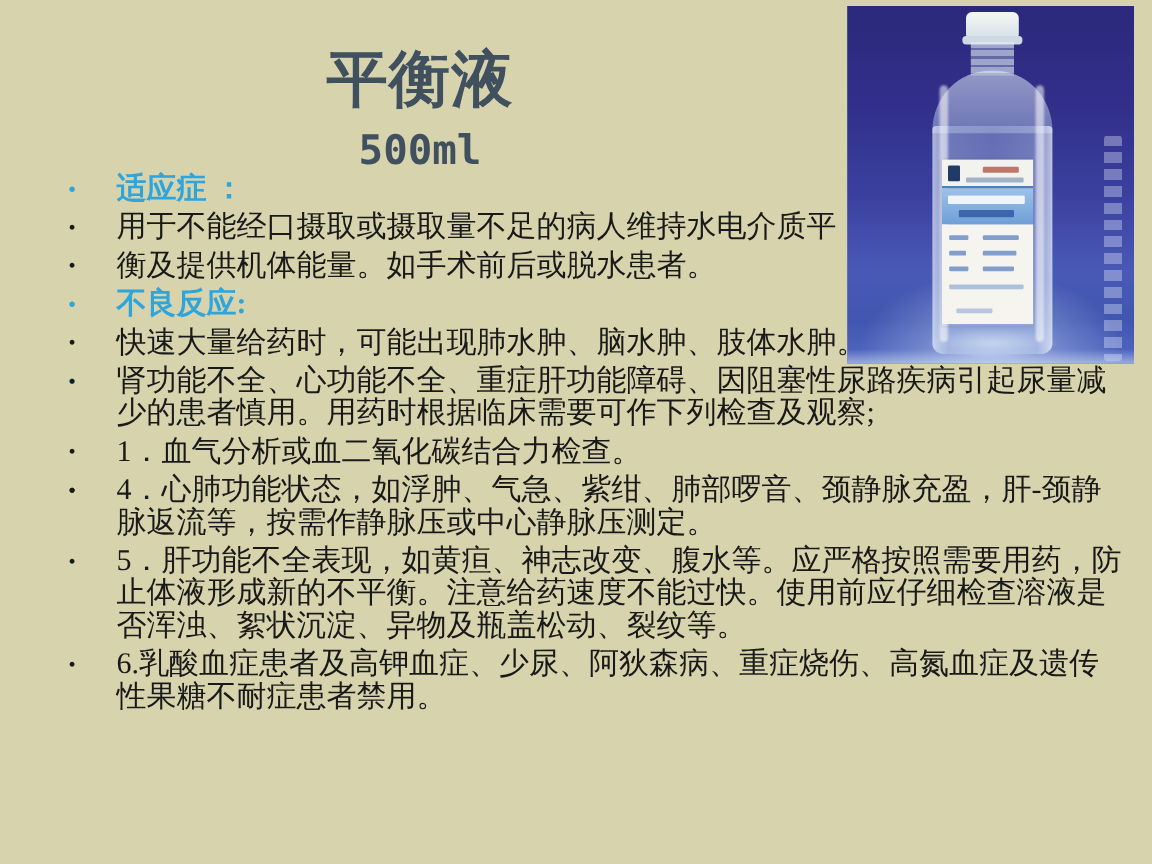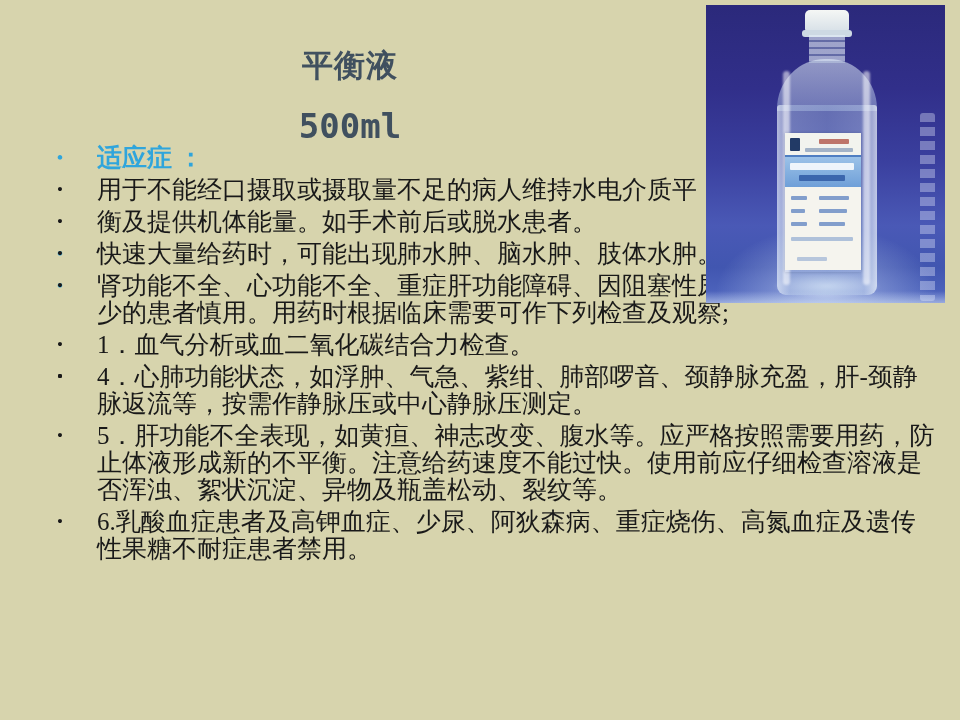--- a/index.html
+++ b/index.html
@@ -6,21 +6,21 @@
   html,body { width:960px; height:720px; }
   body { font-family:"Liberation Serif","DejaVu Serif",serif; overflow:hidden; }
 
   .slide {
     position:relative; width:960px; height:720px;
     background:#d7d4ad;
   }
 
   
   .title-block { position:absolute; top:44px; left:0; width:700px; text-align:center; color:#40505f; }
-  .title-main  { font-family:"Liberation Sans","DejaVu Sans",sans-serif; font-weight:bold; font-size:31px; line-height:44px; letter-spacing:1px; }
+  .title-main  { font-family:"Liberation Sans","DejaVu Sans",sans-serif; font-weight:bold; font-size:51px; line-height:44px; letter-spacing:1px; }
   .title-sub   { font-family:"DejaVu Sans Mono","Liberation Mono",monospace; font-weight:bold; font-size:34px; line-height:36px; margin-top:20px; }
 
   
   ul.bullets { position:absolute; left:55px; top:144px; list-style:none; width:890px; }
   ul.bullets li { position:relative; padding-left:42px; max-width:885px; font-size:25px; line-height:27px; margin-bottom:5px; color:#191919; }
   ul.bullets li .dot { position:absolute; left:2px; top:0; font-size:17px; line-height:27px; }
   ul.bullets li.heading { color:#2fa5dc; font-weight:bold; }
   ul.bullets li.heading .dot { color:#2fa5dc; }
 
   
@@ -95,20 +95,21 @@
       <span>用于不能经口摄取或摄取量不足的病人维持水电介质平</span>
     </li>
 
     <li class="body">
       <span class="dot">•</span>
       <span>衡及提供机体能量。如手术前后或脱水患者。</span>
     </li>
 
     <li class="heading">
       <span class="dot">•</span>
+      <span>不良反应:</span>
     </li>
 
     <li class="body">
       <span class="dot">•</span>
       <span>快速大量给药时，可能出现肺水肿、脑水肿、肢体水肿。</span>
     </li>
 
     <li class="heading">
       <span class="dot">•</span>
     </li>

